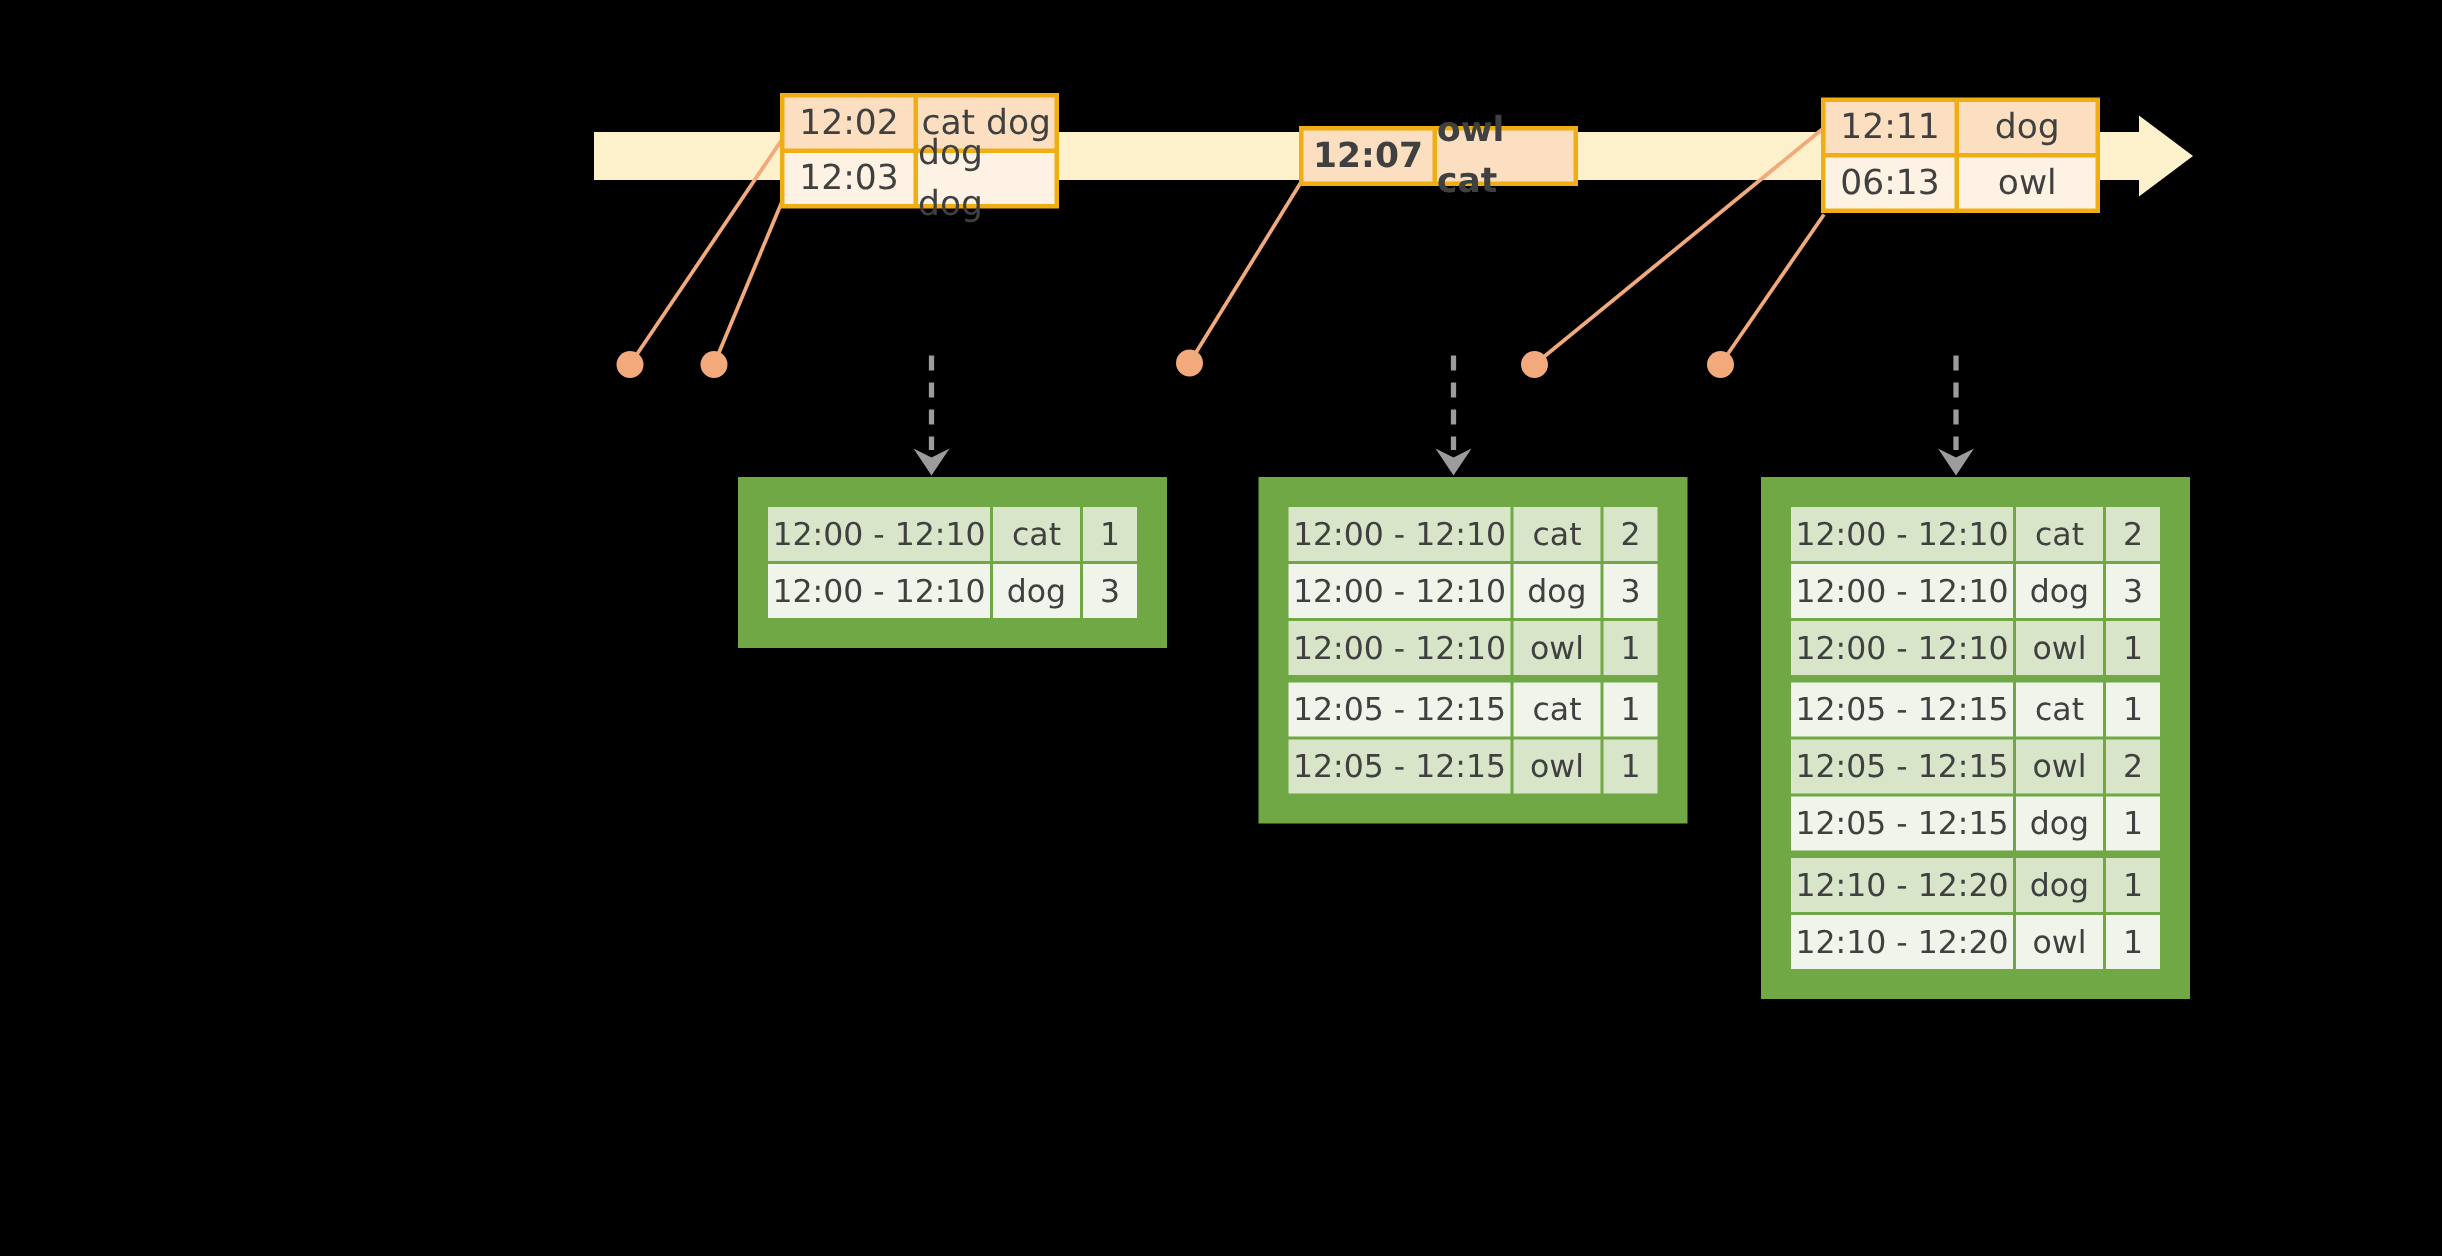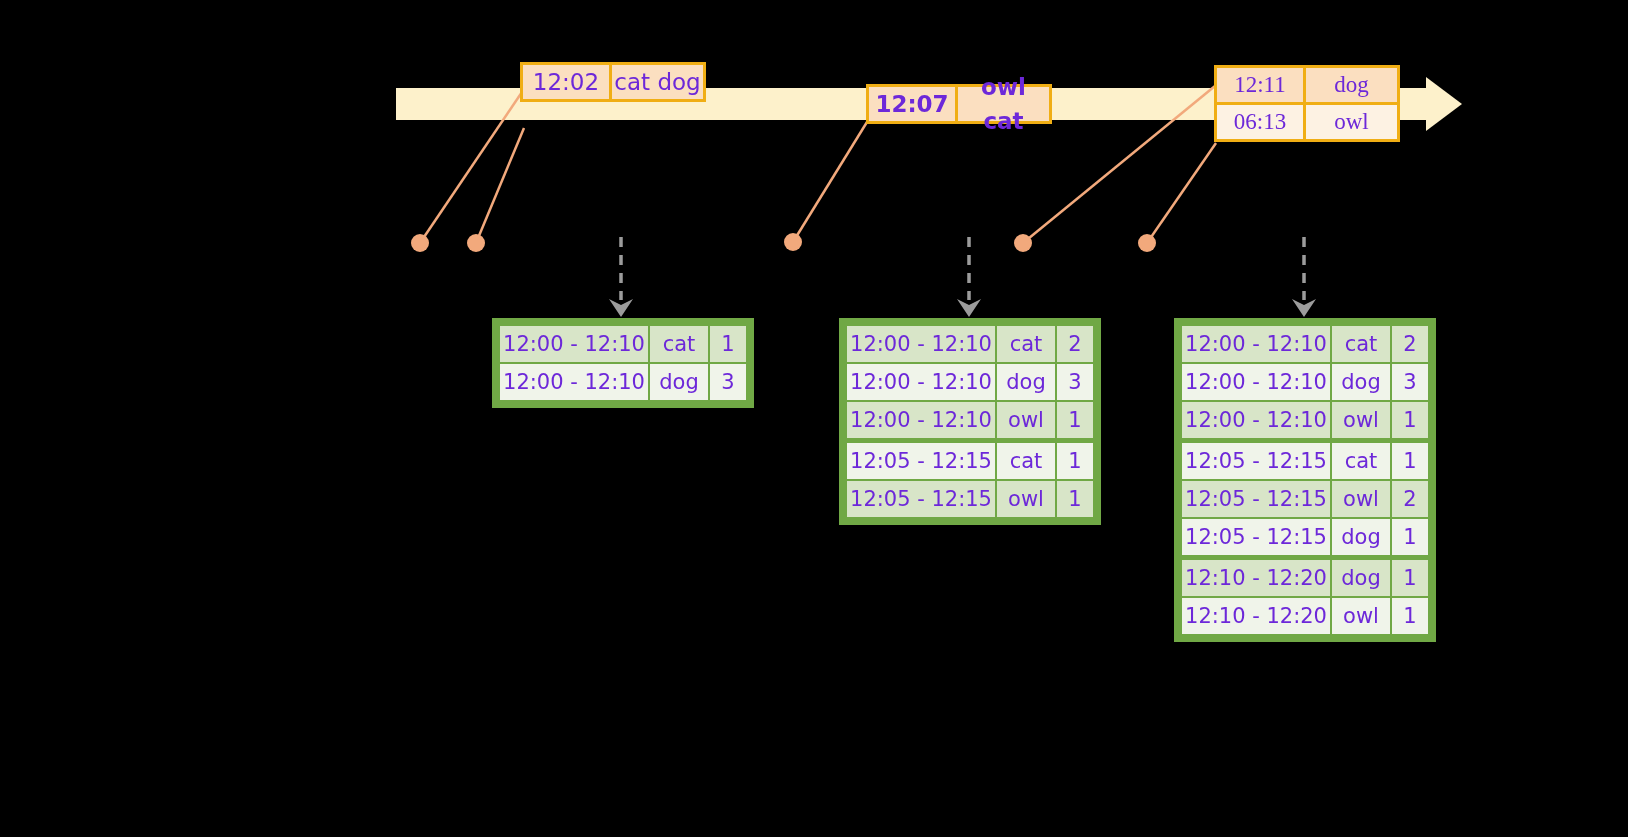--- a/index.html
+++ b/index.html
@@ -1,37 +1,37 @@
 <!DOCTYPE html>
 <html><head>
 <meta charset="utf-8">
 <style>
   html,body{margin:0;padding:0;background:#000;}
   .canvas{position:relative;width:1628px;height:837px;background:#000;overflow:hidden;
-          font-family:"DejaVu Sans","Liberation Sans",sans-serif;color:#6d28d9;text-align:center;}
+          font-family:"DejaVu Sans","Liberation Sans",sans-serif;color:#404040;}
 
   
   .band{position:absolute;left:396px;top:88px;width:1030px;height:32px;background:#fdf1cb;}
   .band-head{position:absolute;left:1426px;top:77px;width:0;height:0;
              border-top:27px solid transparent;border-bottom:27px solid transparent;
              border-left:36px solid #fdf1cb;}
 
   
   .overlay{position:absolute;left:0;top:0;width:1628px;height:837px;}
 
   
   .etable{position:absolute;background:#f0ae14;padding:3px;display:flex;flex-direction:column;gap:3px;}
   .erow{display:grid;grid-template-columns:86px 91px;gap:3px;}
   .ecell{height:34px;display:flex;align-items:center;justify-content:center;
          font-size:23px;line-height:34px;}
   .e-dark{background:#fbdfc0;}
   .e-light{background:#fdf2e3;}
 
   
-  .gtable{position:absolute;background:#70a845;padding:8px;display:flex;flex-direction:column;}
+  .gtable{position:absolute;background:#70a845;padding:20px;display:flex;flex-direction:column;}
   .grow{display:grid;grid-template-columns:148px 58px 36px;gap:2px;margin-top:2px;}
   .grow:first-child{margin-top:0;}
   .grow.group-start{margin-top:5px;}
   .gcell{height:36px;display:flex;align-items:center;justify-content:center;
          font-size:21px;line-height:36px;}
   .g-dark{background:#d8e5c8;}
   .g-light{background:#f0f4ea;}
 </style>
 </head>
 <body>
@@ -61,30 +61,34 @@
     <path d="M 957 299 L 969 317 L 981 299 L 969 305 Z" fill="#9c9c9c"></path>
     <line x1="1304" y1="237" x2="1304" y2="300" stroke="#9c9c9c" stroke-width="3.5" stroke-dasharray="10 8"></line>
     <path d="M 1292 299 L 1304 317 L 1316 299 L 1304 305 Z" fill="#9c9c9c"></path>
   </svg>
 
   <div class="etable" style="left:520px;top:62px;">
     <div class="erow">
       <div class="ecell e-dark">12:02</div>
       <div class="ecell e-dark">cat dog</div>
     </div>
+    <div class="erow">
+      <div class="ecell e-light">12:03</div>
+      <div class="ecell e-light">dog dog</div>
+    </div>
   </div>
 
   <div class="etable" style="left:866px;top:84px;font-weight:bold;">
     <div class="erow">
       <div class="ecell e-dark">12:07</div>
       <div class="ecell e-dark">owl cat</div>
     </div>
   </div>
 
-  <div class="etable" style="left:1214px;top:65px;font-family:Liberation Serif, serif;">
+  <div class="etable" style="left:1214px;top:65px;">
     <div class="erow">
       <div class="ecell e-dark">12:11</div>
       <div class="ecell e-dark">dog</div>
     </div>
     <div class="erow">
       <div class="ecell e-light">06:13</div>
       <div class="ecell e-light">owl</div>
     </div>
   </div>
 

